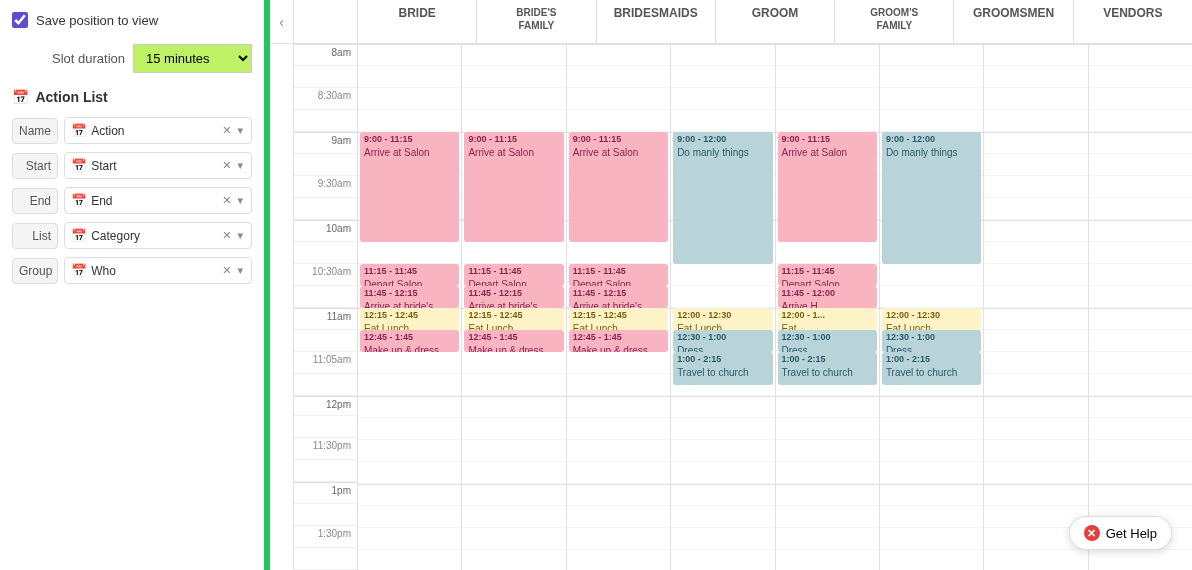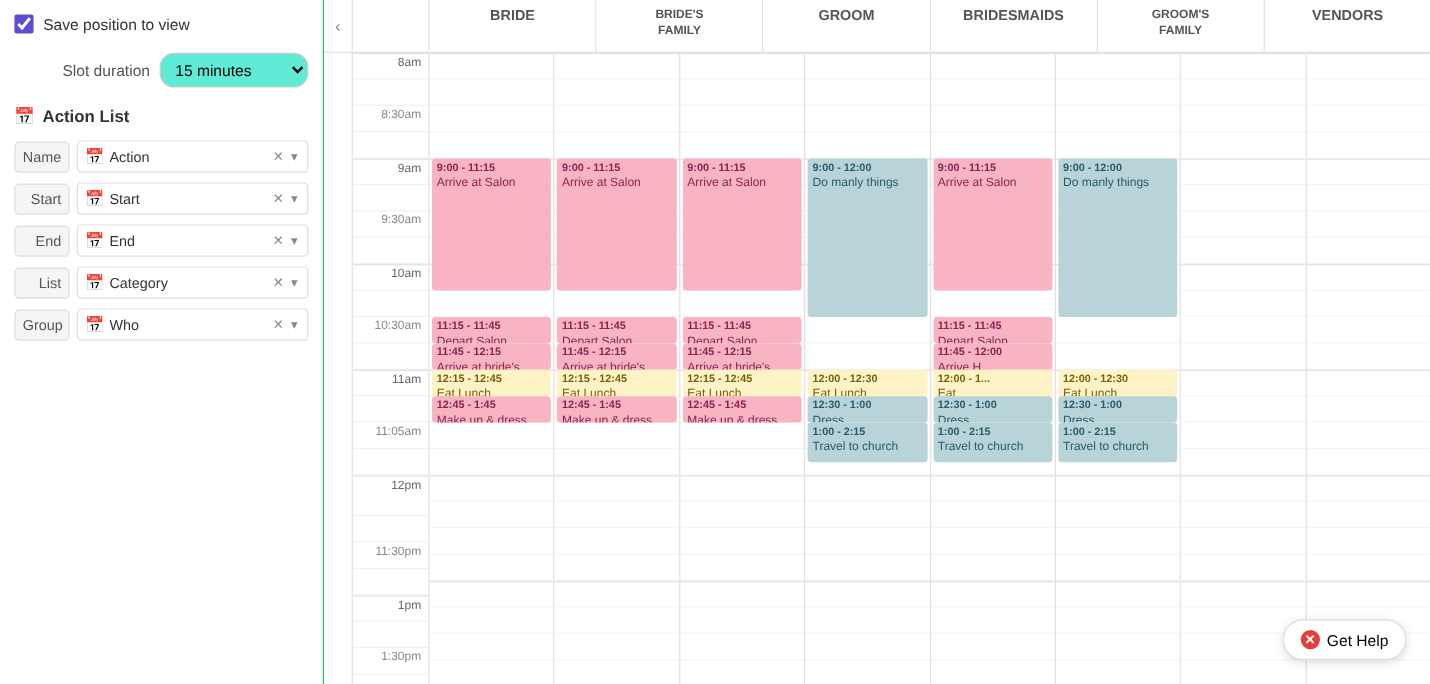--- a/index.html
+++ b/index.html
@@ -1,27 +1,27 @@
 <!DOCTYPE html>
 <html><head>
   <meta charset="utf-8">
   <style>
     * { box-sizing: border-box; margin: 0; padding: 0; }
     body { font-family: -apple-system, BlinkMacSystemFont, 'Segoe UI', sans-serif; font-size: 12px; background: #fff; overflow: hidden; }
     .app { display: flex; height: 570px; width: 1192px; }
 
     
-    .sidebar { width: 270px; padding: 12px; background: #fff; border-right: 1px solid #22c55e; flex-shrink: 0; overflow-y: auto; }
+    .sidebar { width: 270px; padding: 12px; background: #fff; border-right: 6px solid #22c55e; flex-shrink: 0; overflow-y: auto; }
     .save-row { display: flex; align-items: center; gap: 8px; margin-bottom: 16px; }
     .checkbox { width: 16px; height: 16px; accent-color: #5b4fcf; }
     .save-label { font-size: 13px; color: #333; }
 
     .slot-row { display: flex; align-items: center; gap: 8px; margin-bottom: 16px; }
     .slot-label { font-size: 13px; color: #555; white-space: nowrap; margin-left: 40px; }
-    .slot-select { flex: 1; padding: 5px 8px; border: 1px solid #ccc; border-radius: 12px; font-size: 13px; background: #5eead4; }
+    .slot-select { flex: 1; padding: 5px 8px; border: 1px solid #ccc; border-radius: 0; font-size: 13px; background: #bef264; }
 
     .action-list-header { display: flex; align-items: center; gap: 6px; margin-bottom: 12px; }
     .action-list-header .calendar-icon { color: #5b4fcf; font-size: 14px; }
     .action-list-title { font-size: 14px; font-weight: 600; color: #333; }
 
     .field-row { display: flex; align-items: center; margin-bottom: 8px; gap: 6px; }
     .field-label { width: 46px; text-align: right; font-size: 12px; color: #555; padding: 5px 6px; background: #f5f5f5; border: 1px solid #ddd; border-radius: 4px; flex-shrink: 0; }
     .field-value { flex: 1; display: flex; align-items: center; gap: 4px; border: 1px solid #ddd; border-radius: 4px; padding: 4px 6px; background: #fff; }
     .field-icon { color: #5b4fcf; font-size: 13px; }
     .field-text { flex: 1; font-size: 12px; color: #333; }
@@ -149,23 +149,24 @@
     </div>
   </div>
 
   <div class="calendar">
 
     <div class="cal-header" style="height: 44px;">
       <div class="collapse-btn">‹</div>
       <div class="time-col-header"></div>
       <div class="col-header">BRIDE</div>
       <div class="col-header" style="font-size:10px;">BRIDE'S<br>FAMILY</div>
+      <div class="col-header">BRIDESMAIDS</div>
       <div class="col-header">GROOM</div>
-      <div class="col-header">BRIDESMAIDS</div>
       <div class="col-header" style="font-size:10px;">GROOM'S<br>FAMILY</div>
+      <div class="col-header">GROOMSMEN</div>
       <div class="col-header">VENDORS</div>
     </div>
 
     <div class="cal-body">
 
       <div class="cal-collapse-col"></div>
 
       <div class="time-col" id="time-col">
           <div class="time-slot hour" style="height: 22px;">8am</div>
           <div class="time-slot" style="height: 22px;"></div>
@@ -176,21 +177,21 @@
           <div class="time-slot" style="height: 22px;">9:30am</div>
           <div class="time-slot" style="height: 22px;"></div>
           <div class="time-slot hour" style="height: 22px;">10am</div>
           <div class="time-slot" style="height: 22px;"></div>
           <div class="time-slot" style="height: 22px;">10:30am</div>
           <div class="time-slot" style="height: 22px;"></div>
           <div class="time-slot hour" style="height: 22px;">11am</div>
           <div class="time-slot" style="height: 22px;"></div>
           <div class="time-slot" style="height: 22px;">11:05am</div>
           <div class="time-slot" style="height: 22px;"></div>
-          <div class="time-slot hour" style="height: 34px;">12pm</div>
+          <div class="time-slot hour" style="height: 20px;">12pm</div>
           <div class="time-slot" style="height: 22px;"></div>
           <div class="time-slot" style="height: 22px;">11:30pm</div>
           <div class="time-slot" style="height: 22px;"></div>
           <div class="time-slot hour" style="height: 22px;">1pm</div>
           <div class="time-slot" style="height: 22px;"></div>
           <div class="time-slot" style="height: 22px;">1:30pm</div>
           <div class="time-slot" style="height: 22px;"></div>
         </div>
 
       <div class="data-cols">

